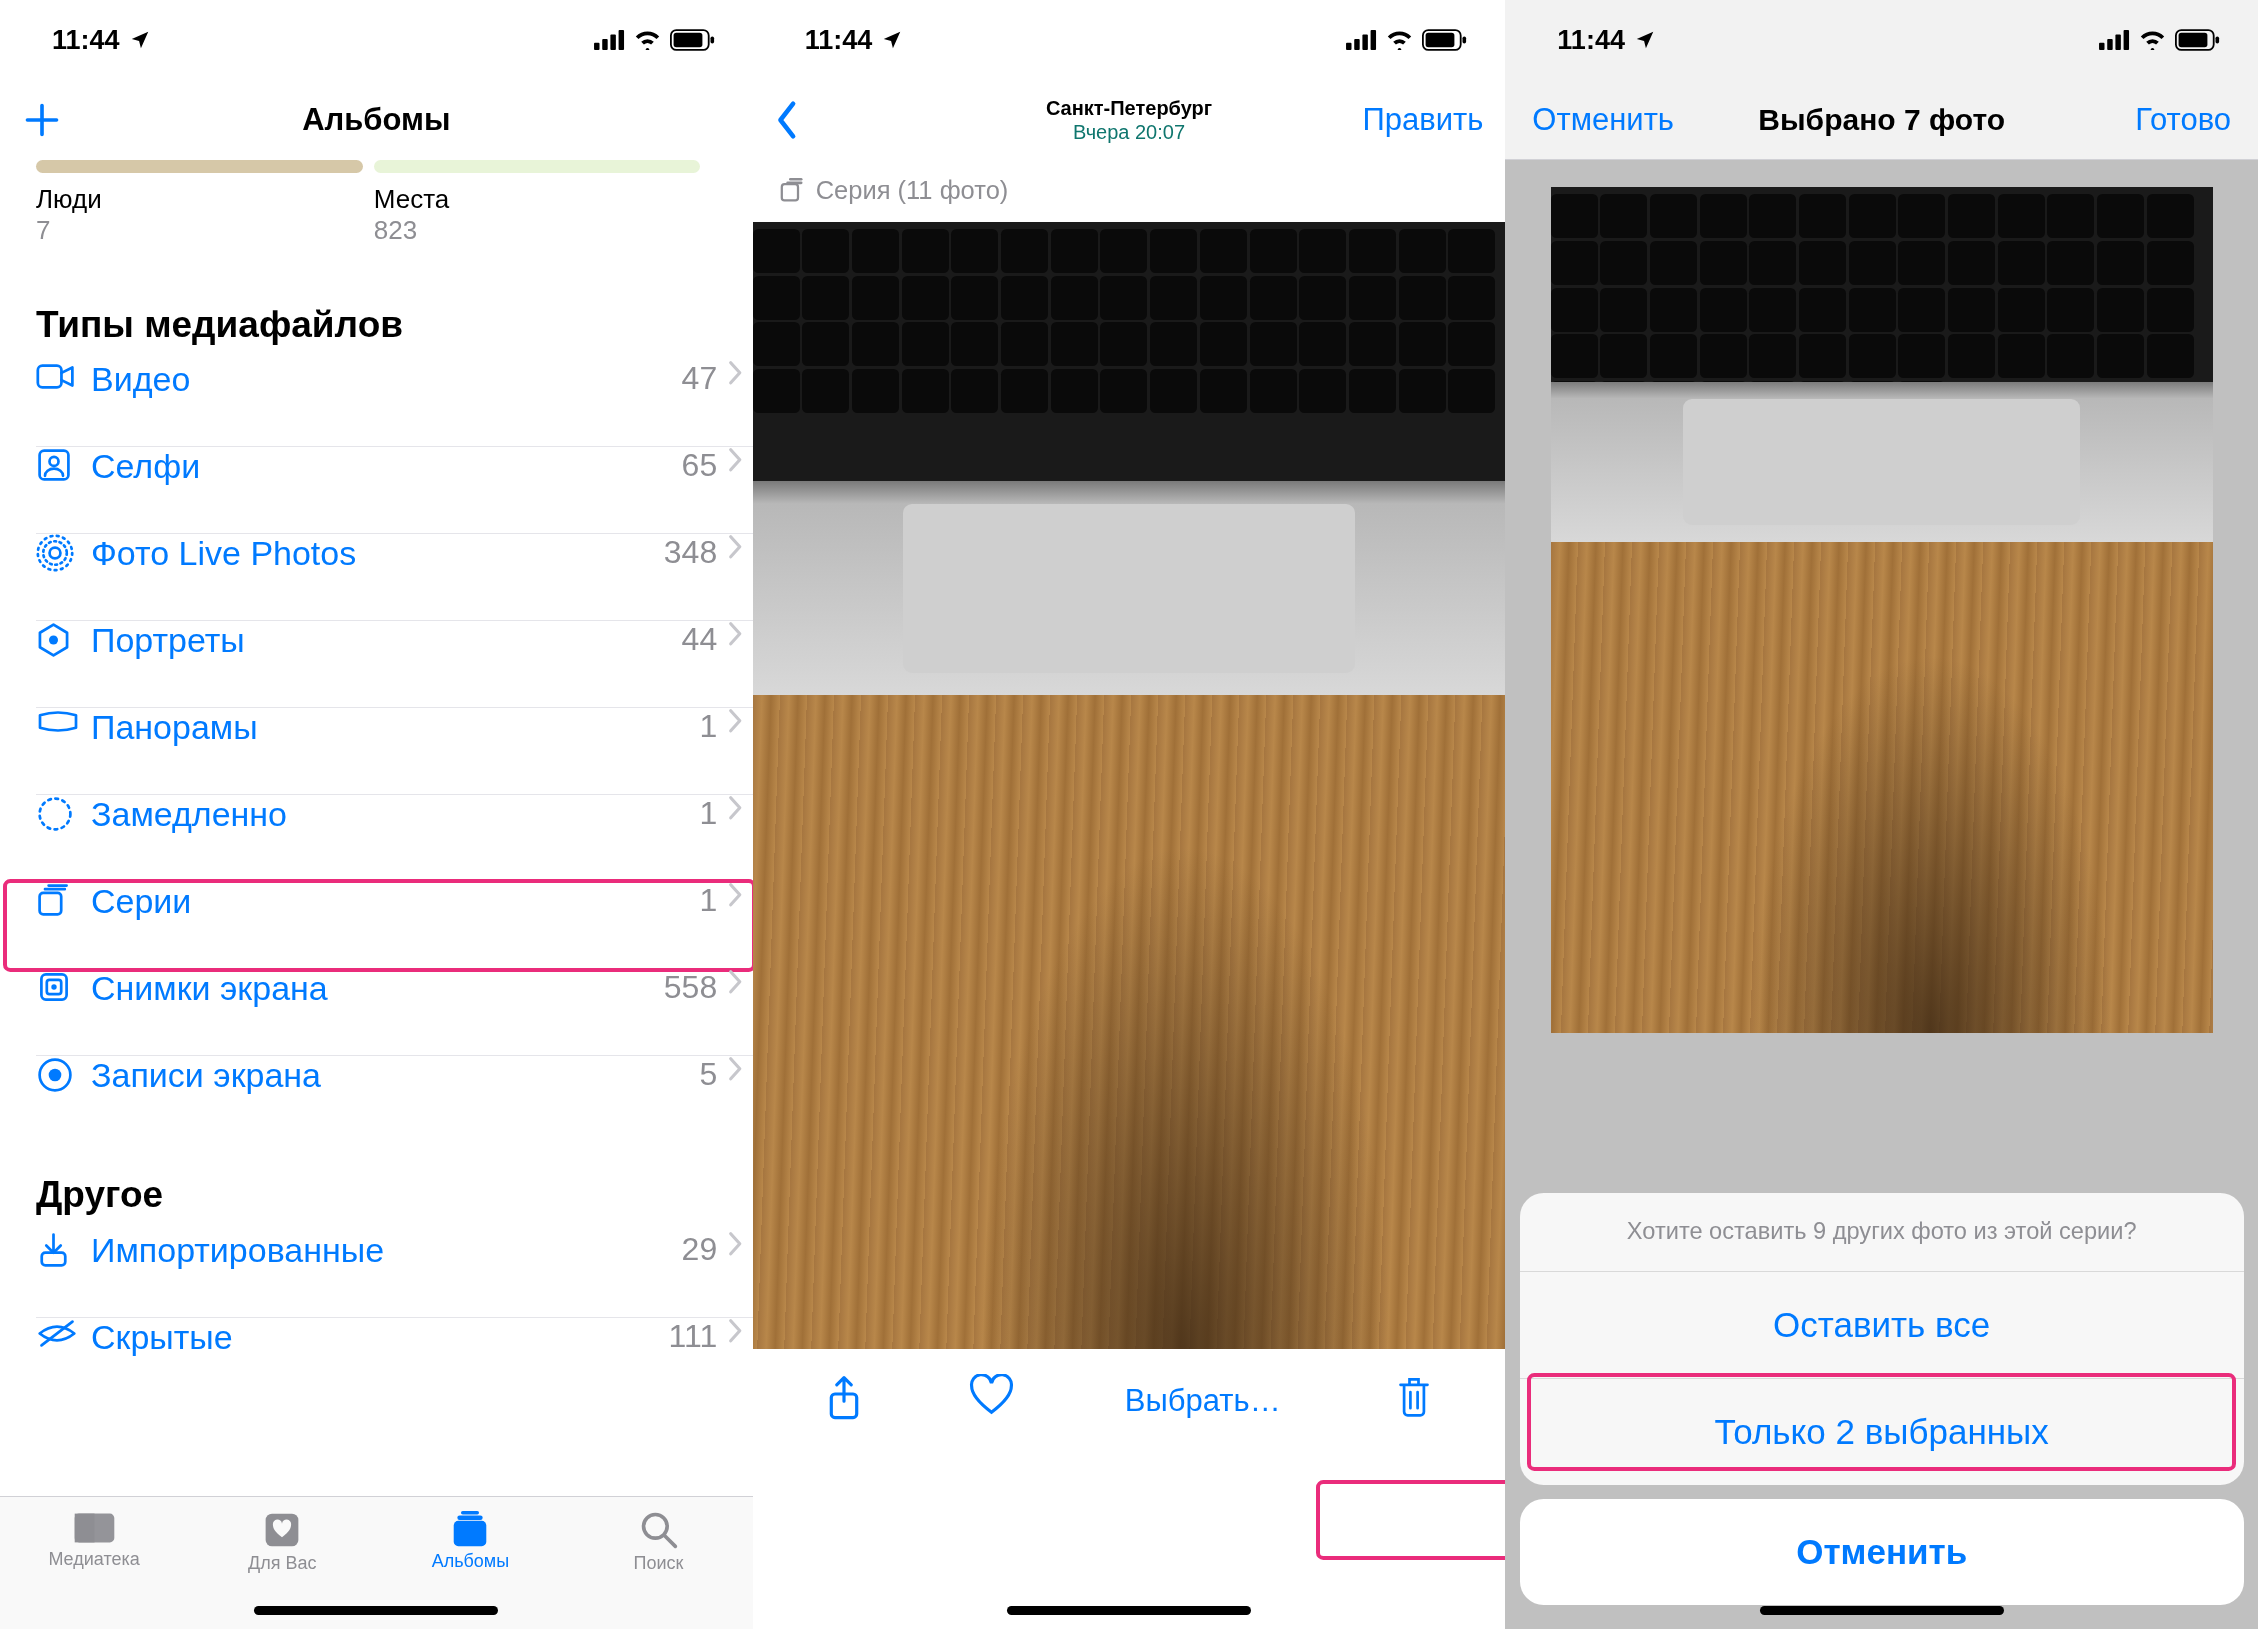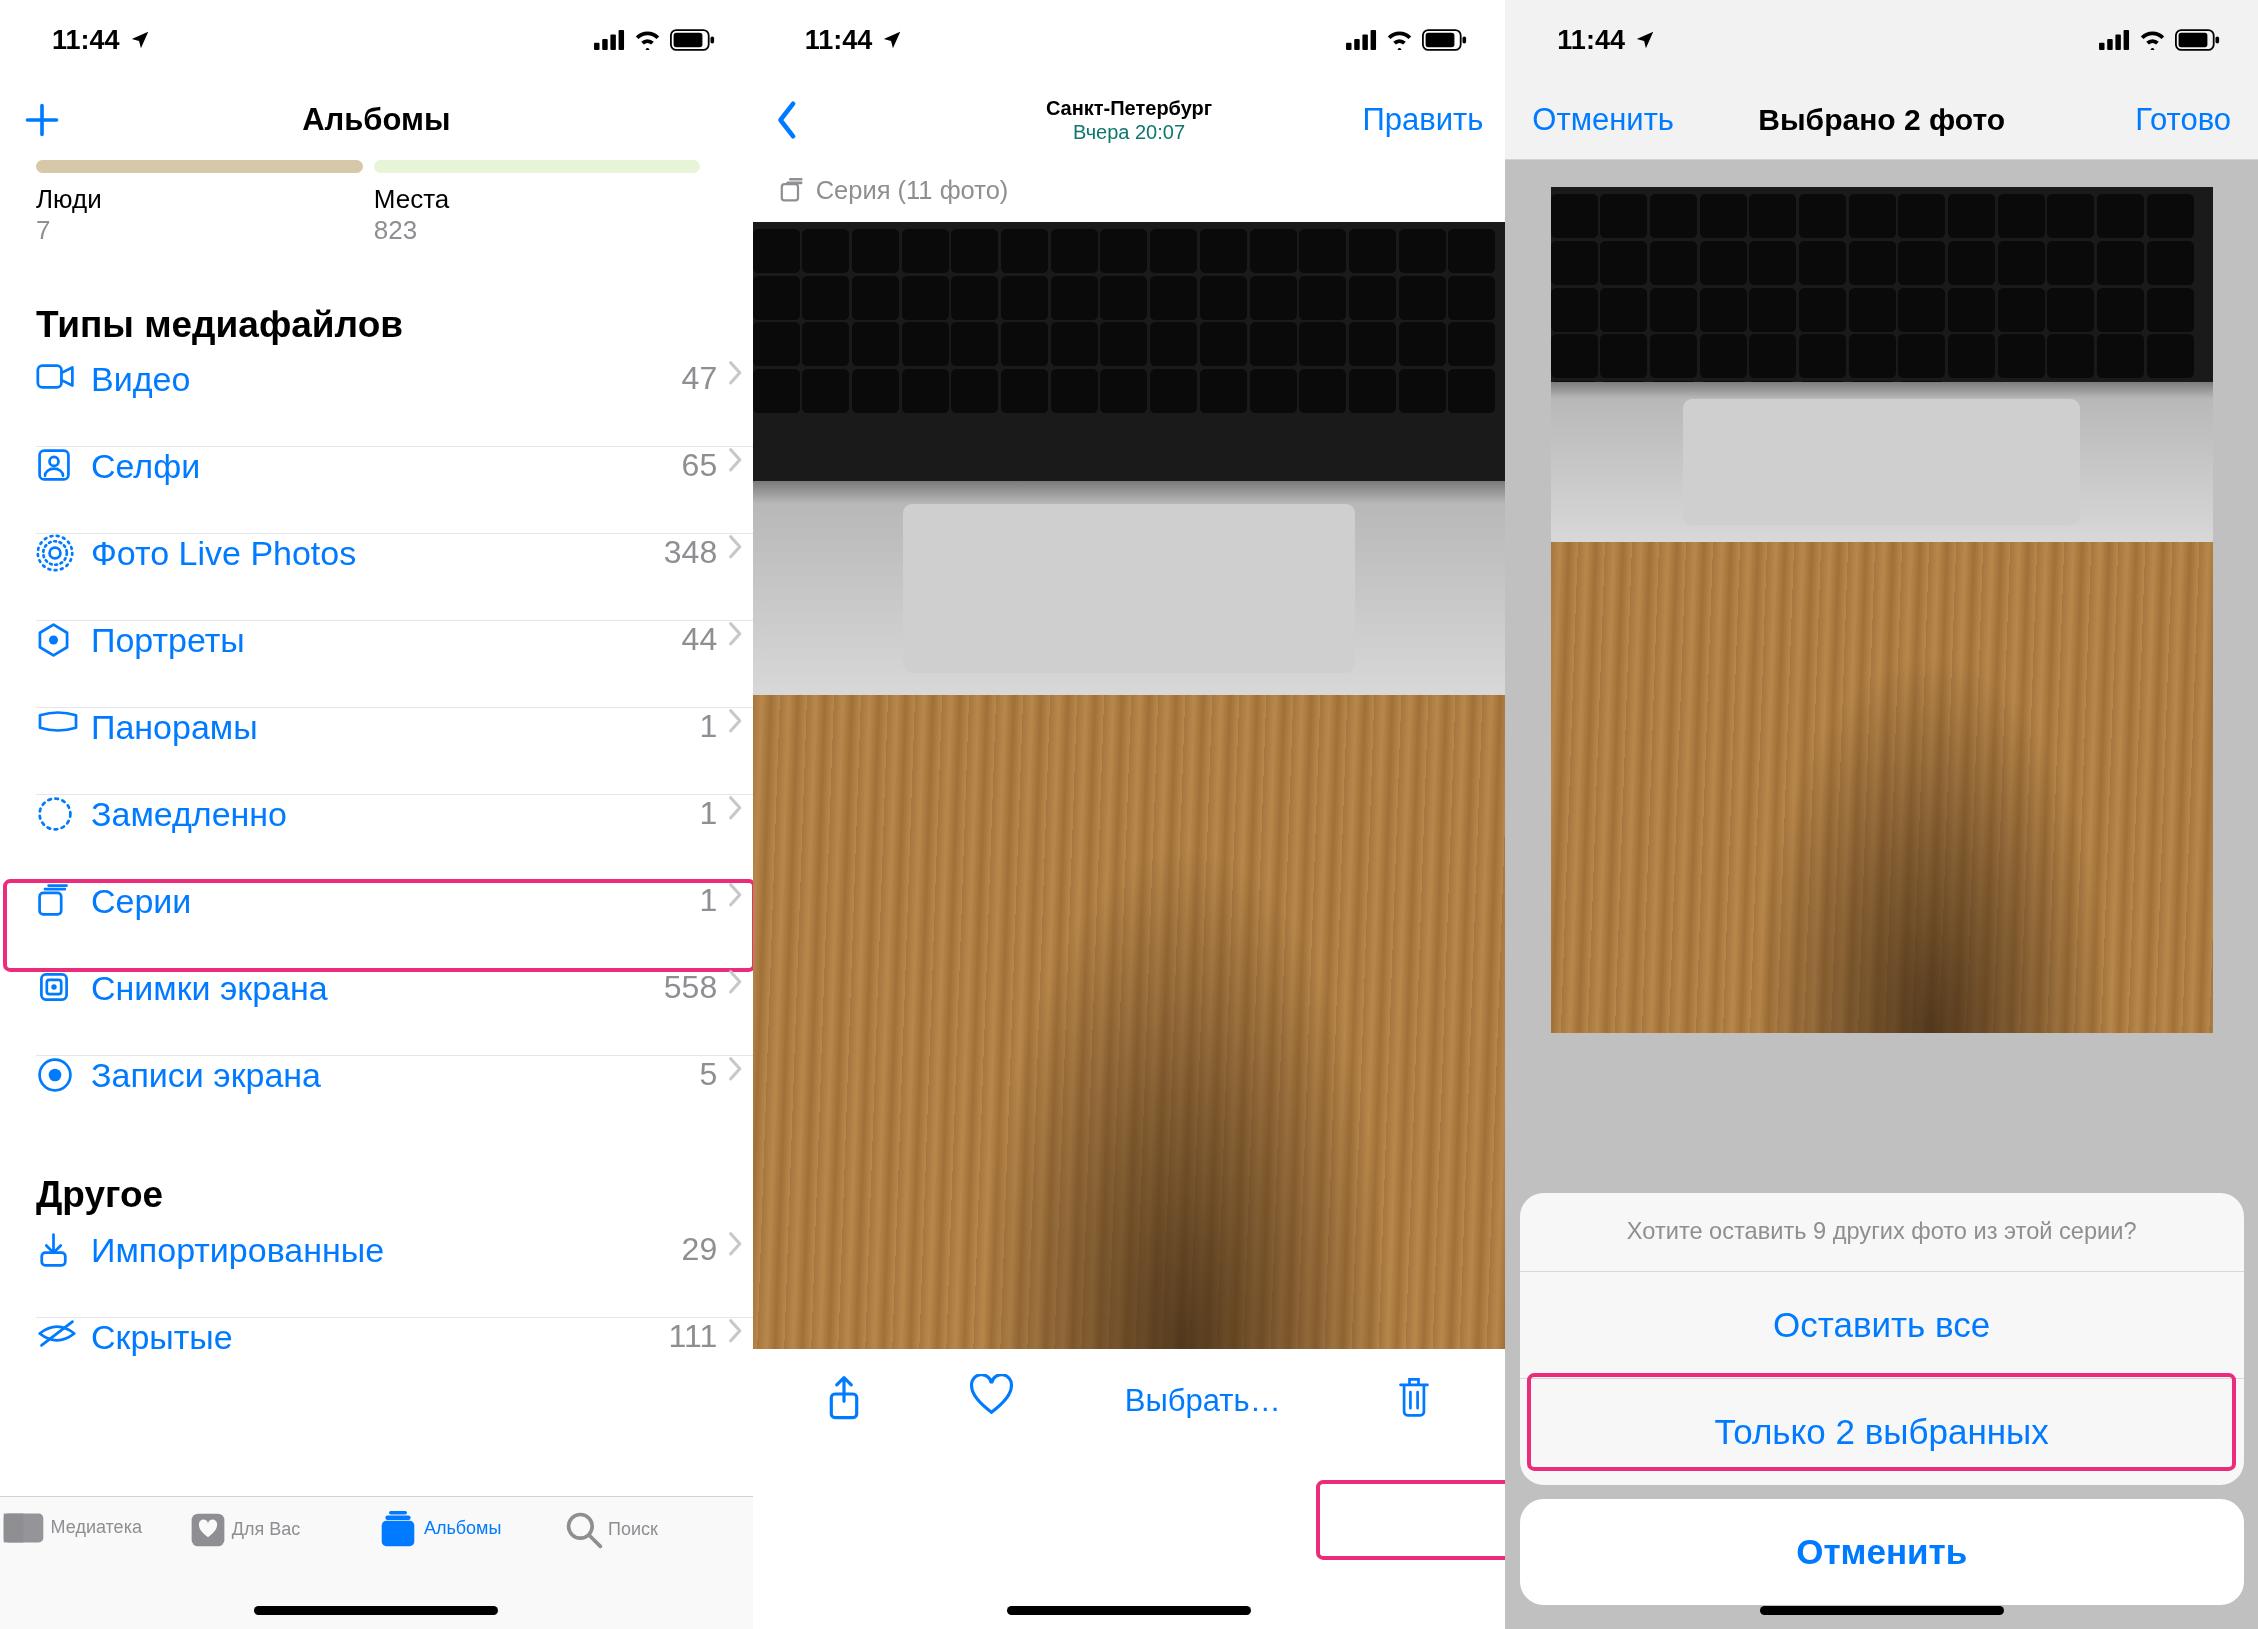--- a/index.html
+++ b/index.html
@@ -25,21 +25,21 @@
 .section-header{font-size:37px;font-weight:700;padding:31px 36px 14.5px 36px}
 .list{padding-left:36px}
 .list-row{display:flex;align-items:flex-start;height:87px;border-bottom:0.9px solid #e5e5ea;padding-right:10px;position:relative}
 .list-row:last-child{border-bottom:none}
 .list-icon{width:55px;display:flex;align-items:center;color:#007aff}
 .list-label{flex:1;font-size:34px;color:#007aff}
 .list-count{font-size:32px;color:#8e8e93;margin-right:11px}
 .chevron{color:#c7c7cc}
 .highlight-box{position:absolute;border:4.5px solid #ea2c7b;border-radius:7.3px;pointer-events:none}
 .tab-bar{height:133px;border-top:0.9px solid #d1d1d6;display:flex;justify-content:space-around;align-items:flex-start;padding-top:12.7px;background:#f9f9f9}
-.tab-item{display:flex;flex-direction:row;align-items:center;gap:3.6px;color:#8e8e93;width:25%}
+.tab-item{display:flex;flex-direction:column;align-items:center;gap:3.6px;color:#8e8e93;width:25%}
 .tab-item.active{color:#007aff}
 .tab-item .tab-label{font-size:18px}
 .home-indicator{position:absolute;bottom:14.5px;left:50%;transform:translateX(-50%);width:244px;height:9px;background:#000;border-radius:9px}
 .content{flex:1;overflow:hidden;position:relative}
 .burst-info{display:flex;align-items:center;gap:9px;padding:16.4px 27px;color:#8e8e93;font-size:25.5px}
 .photo-view{width:100%;height:1127px;position:relative;overflow:hidden}
 .laptop-photo{width:100%;height:100%;background:linear-gradient(to bottom,#1a1a1a 0%,#1a1a1a 23%,#7a7a7a 23%,#b8b8b8 25%,#d8d8d8 42%,#926b3a 42%,#b8874a 100%);position:relative}
 .keyboard{position:absolute;top:0;left:0;right:0;height:23%;background:#1a1a1a;display:flex;flex-wrap:wrap;gap:2.7px;padding:7.3px 0;overflow:hidden;align-content:flex-start}
 .key{width:47px;height:44px;background:#0a0a0a;border-radius:5.5px;flex-shrink:0}
 .trackpad{position:absolute;top:25%;left:20%;right:20%;height:15%;background:#cfcfcf;border-radius:9px}
@@ -493,21 +493,21 @@
       <svg width="45" height="22" viewBox="0 0 50 24">
           <rect x="1" y="1" width="42" height="22" rx="6" fill="none" stroke="#000" stroke-width="2"></rect>
           <rect x="4" y="4" width="32" height="16" rx="3" fill="#000"></rect>
           <rect x="45" y="8" width="4" height="8" rx="2" fill="#000"></rect>
         </svg>
     </div>
   </div>
 
   <div class="sheet-nav">
     <div class="nav-left" style="font-size:31px;color:#007aff">Отменить</div>
-    <div class="nav-title" style="font-size:30px">Выбрано 2 фото</div>
+    <div class="nav-title" style="font-size:30px">Выбрано 7 фото</div>
     <div class="nav-right bold" style="font-size:31px;color:#007aff">Готово</div>
   </div>
 
   <div class="sheet-photo-area">
     <div class="sheet-photo">
       <div class="laptop-photo">
         <div class="keyboard" id="kb3">
             <div class="key"></div>
             <div class="key"></div>
             <div class="key"></div>

